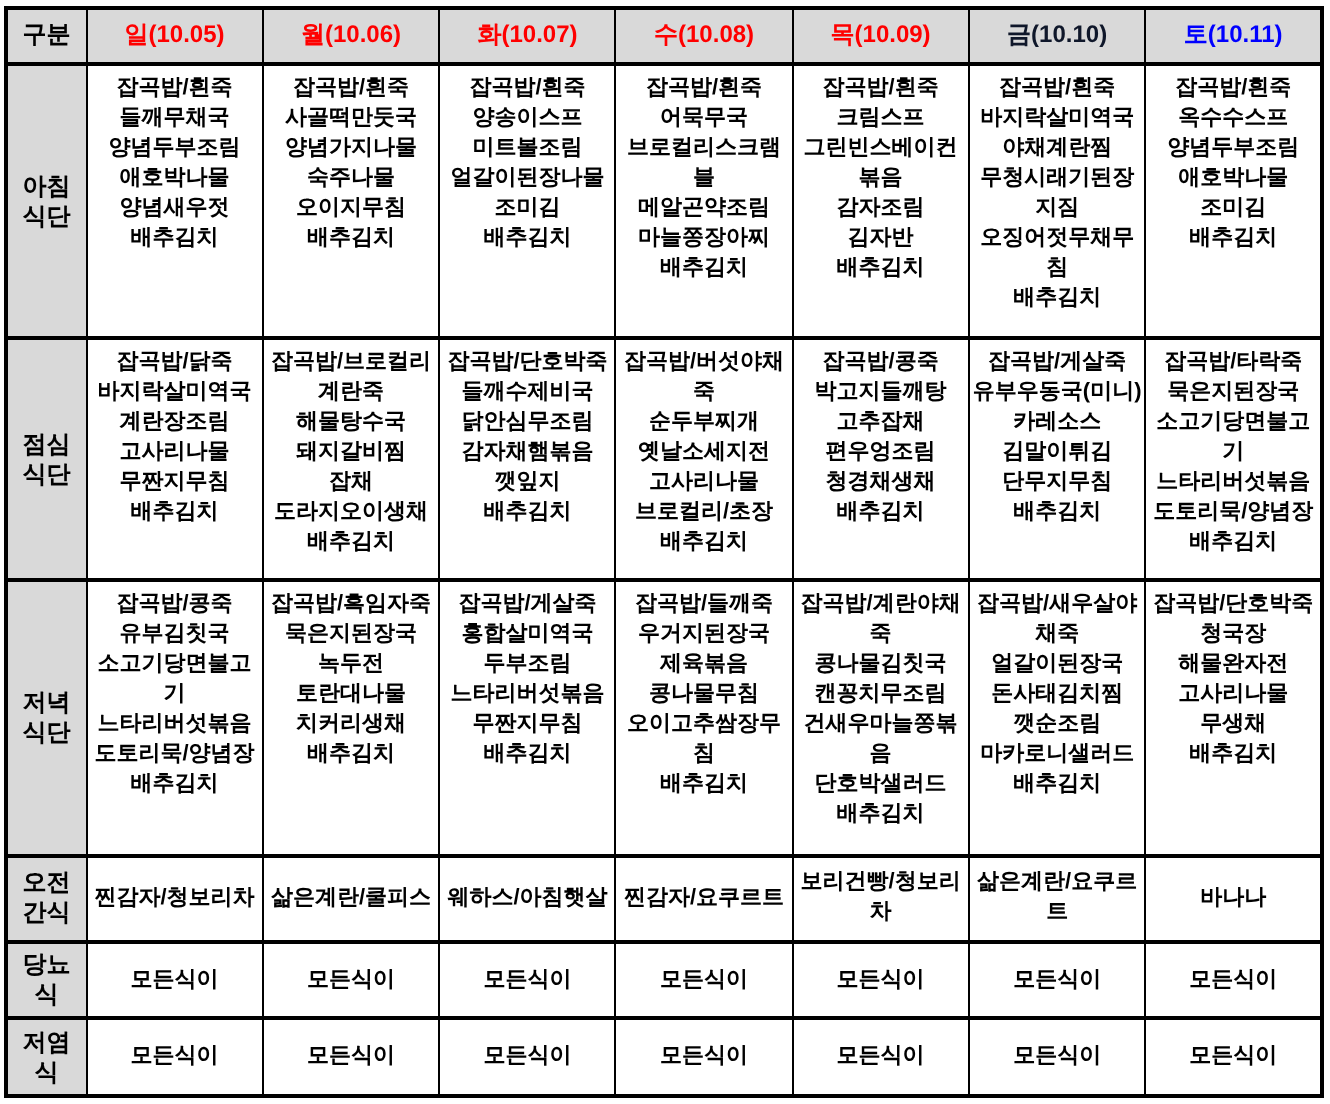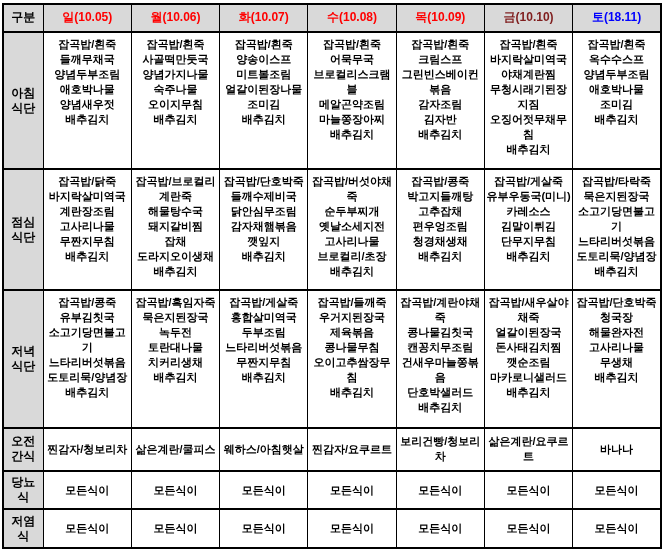--- a/index.html
+++ b/index.html
@@ -78,22 +78,22 @@
     </colgroup>
 
     <tbody>
         <tr class="hdr">
       <th>구분</th>
       <th style="color: rgb(255, 0, 0);">일(10.05)</th>
       <th style="color: rgb(255, 0, 0);">월(10.06)</th>
       <th style="color: rgb(255, 0, 0);">화(10.07)</th>
       <th style="color: rgb(255, 0, 0); margin-top: 45px;">수(10.08)</th>
       <th style="color: rgb(255, 0, 0);">목(10.09)</th>
-      <th style="color: #7f1d1d;">금(10.10)</th>
-      <th style="color: rgb(0, 0, 255);">토(18.11)</th>
+      <th style="color: #0f172a;">금(10.10)</th>
+      <th style="color: rgb(0, 0, 255);">토(10.11)</th>
     </tr>
 
     <tr class="meals r-breakfast">
       <td class="rlabel">아침
 식단</td>
       <td class="cell">잡곡밥/흰죽
 들깨무채국
 양념두부조림
 애호박나물
 양념새우젓

